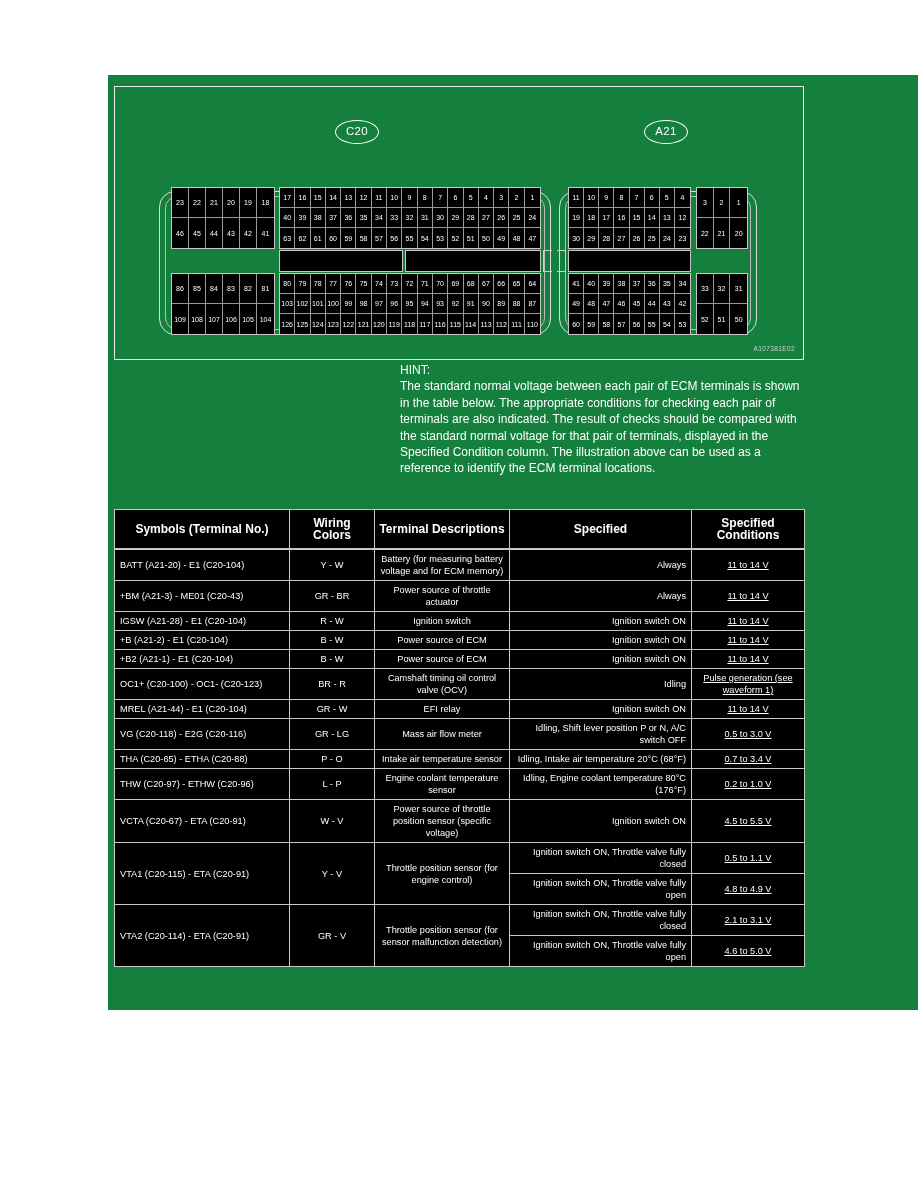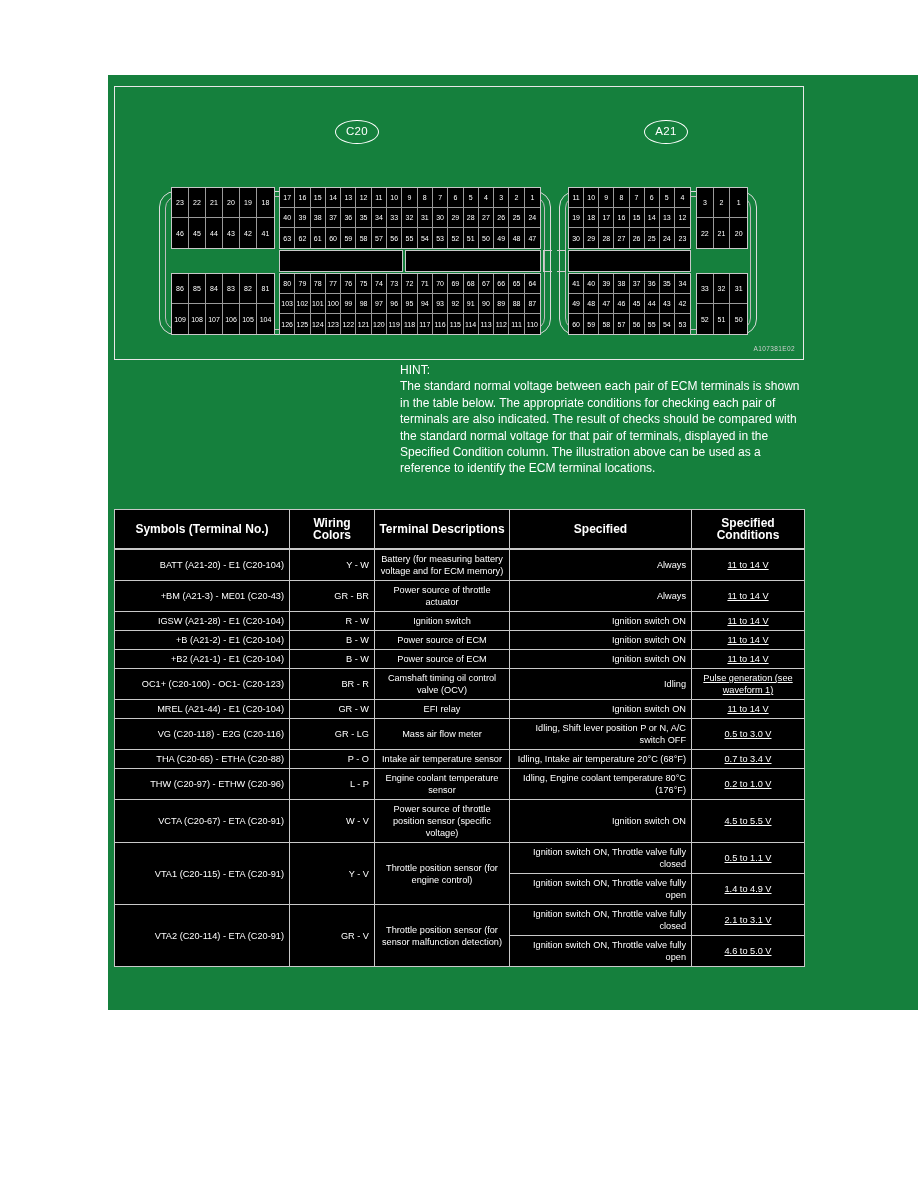--- a/index.html
+++ b/index.html
@@ -159,22 +159,22 @@
     line-height: 12px;
     box-sizing: border-box;
   }
   #spec-table thead th {
     text-align: center;
     font-weight: bold;
     font-size: 12px;
     padding: 7px 4px;
     border-bottom: 2px solid #c9c9c9;
   }
-  td.sym  { text-align: right; }
-  td.wire { text-align: right; }
+  td.sym  { text-align: left; }
+  td.wire { text-align: center; }
   td.desc { text-align: center; }
   td.cond { text-align: right; }
   td.spec { text-align: center; text-decoration: underline; }
 </style>
 </head>
 <body>
 
 <div id="page-panel">
 
   <div id="connector-figure">
@@ -503,21 +503,21 @@
         </tr>
         <tr>
           <td class="sym" rowspan="2">VTA1 (C20-115) - ETA (C20-91)</td>
           <td class="wire" rowspan="2">Y - V</td>
           <td class="desc" rowspan="2">Throttle position sensor (for engine control)</td>
           <td class="cond">Ignition switch ON, Throttle valve fully closed</td>
           <td class="spec">0.5 to 1.1 V</td>
         </tr>
         <tr>
           <td class="cond">Ignition switch ON, Throttle valve fully open</td>
-          <td class="spec">1.4 to 4.9 V</td>
+          <td class="spec">4.8 to 4.9 V</td>
         </tr>
         <tr>
           <td class="sym" rowspan="2">VTA2 (C20-114) - ETA (C20-91)</td>
           <td class="wire" rowspan="2">GR - V</td>
           <td class="desc" rowspan="2">Throttle position sensor (for sensor malfunction detection)</td>
           <td class="cond">Ignition switch ON, Throttle valve fully closed</td>
           <td class="spec">2.1 to 3.1 V</td>
         </tr>
         <tr>
           <td class="cond">Ignition switch ON, Throttle valve fully open</td>

